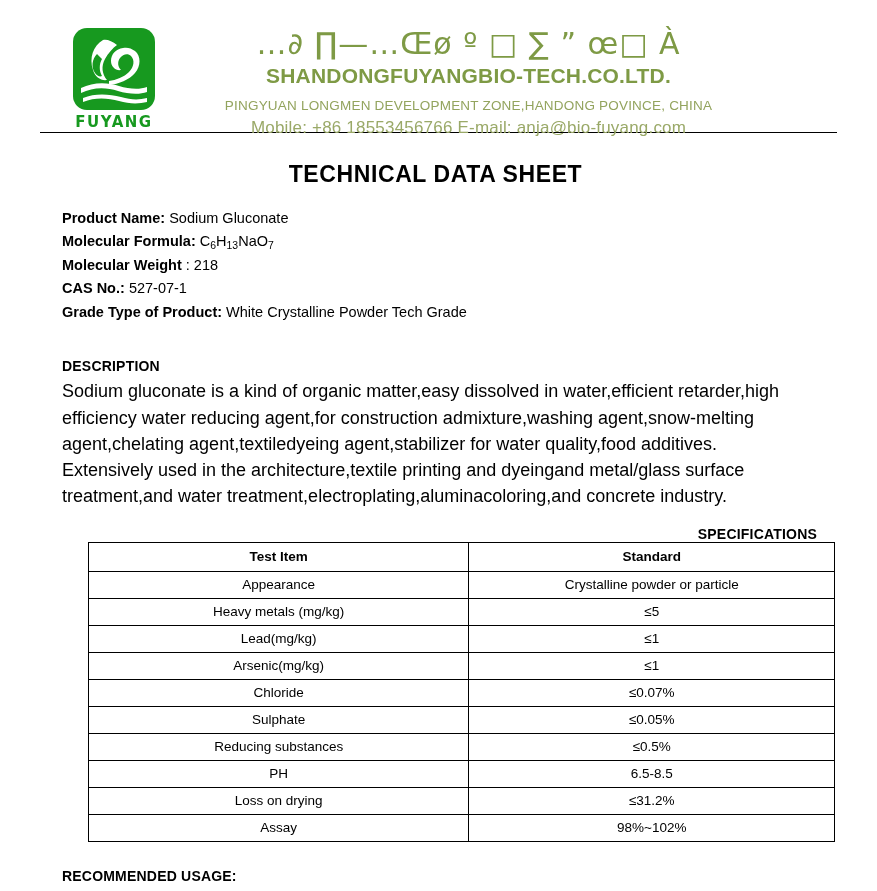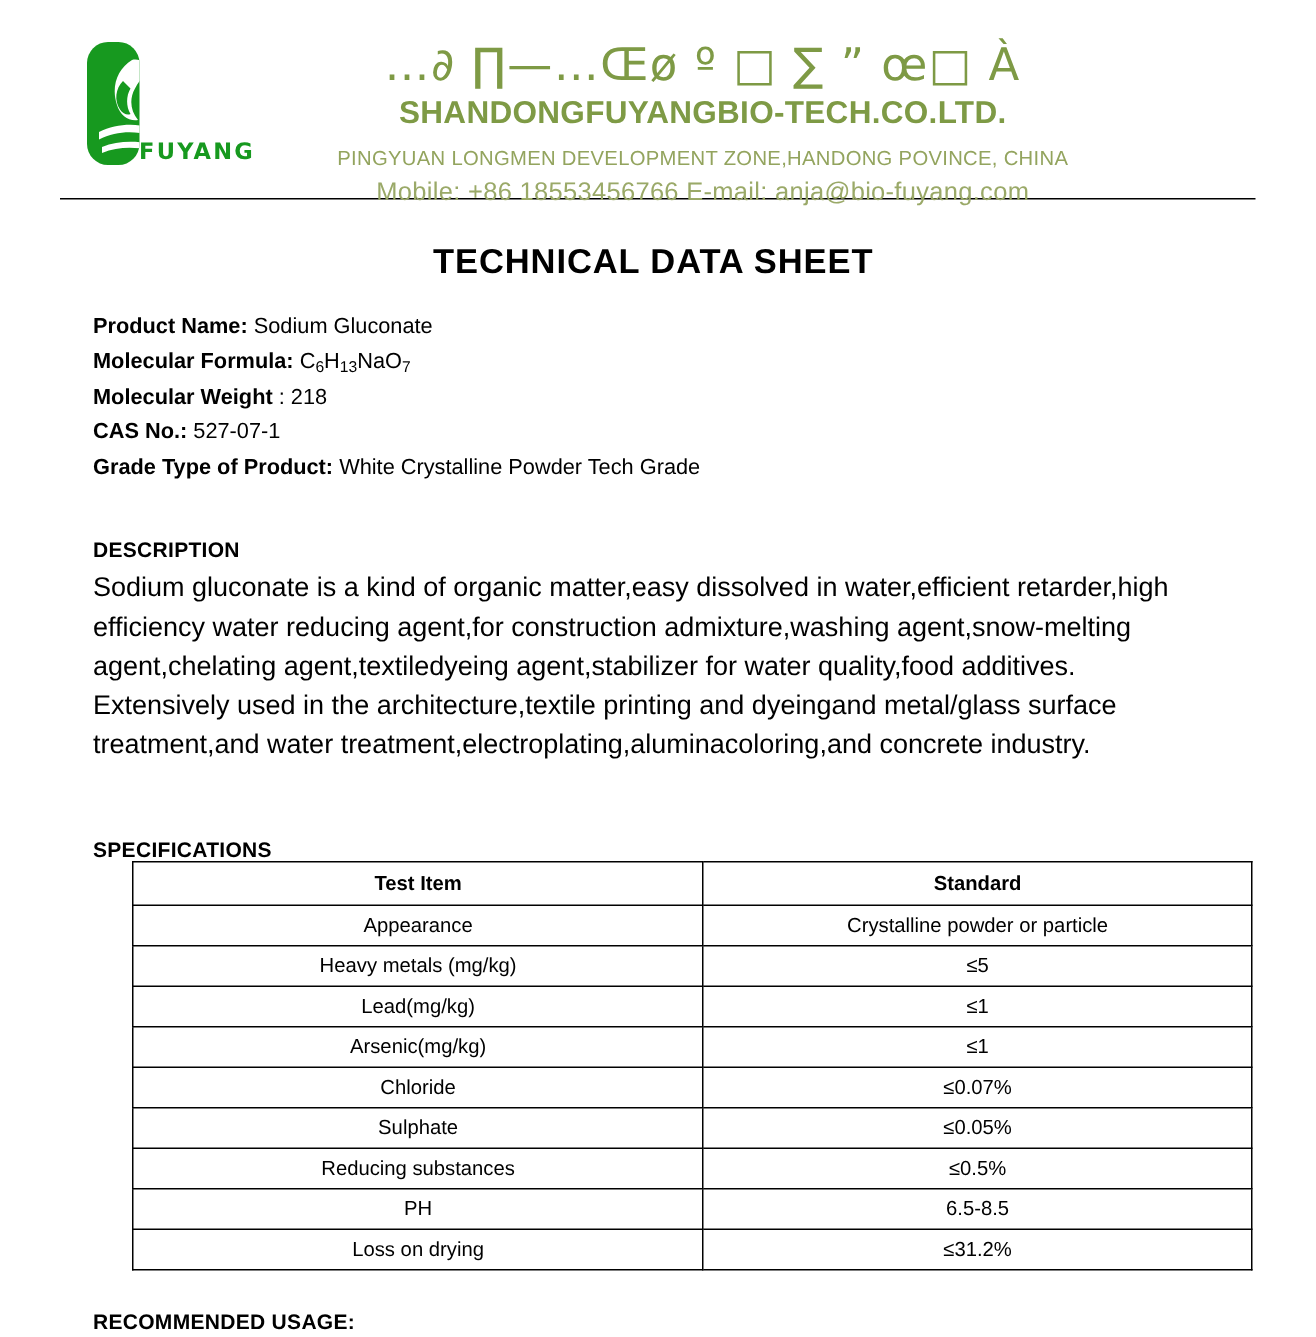--- a/index.html
+++ b/index.html
@@ -21,21 +21,22 @@
     display: flex;
     align-items: flex-start;
     padding: 24px 40px 0 58px;
     height: 120px;
     box-sizing: border-box;
   }
   .logo-block {
     width: 112px;
     flex: 0 0 112px;
     display: flex;
-    align-items: flex-end;
+    flex-direction: column;
+    align-items: center;
     padding-top: 4px;
   }
   .logo-mark {
     width: 82px;
     height: 82px;
     border-radius: 14px;
     background: #17991f;
     position: relative;
     overflow: hidden;
   }
@@ -132,21 +133,22 @@
     margin-top: 34px;
   }
   .desc {
     font-size: 18px;
     line-height: 1.46;
     margin-top: 4px;
   }
   .desc p { margin: 0; }
 
   .spec-head {
-    margin-top: 48px;
+    margin-top: 16px;
+    text-align: right;
   }
 
   
   .spec-table-wrap {
     padding-left: 88px;
     padding-right: 42px;
   }
   table.spec {
     border-collapse: collapse;
     width: 100%;
@@ -282,19 +284,23 @@
           <td>≤0.5%</td>
         </tr>
         <tr>
           <td>PH</td>
           <td>6.5-8.5</td>
         </tr>
         <tr>
           <td>Loss on drying</td>
           <td>≤31.2%</td>
         </tr>
+        <tr>
+          <td>Assay</td>
+          <td>98%~102%</td>
+        </tr>
       </tbody>
   </table>
 </div>
 
 <div class="sheet">
   <div class="usage-head">RECOMMENDED USAGE:</div>
 </div>
 
 </body></html>

